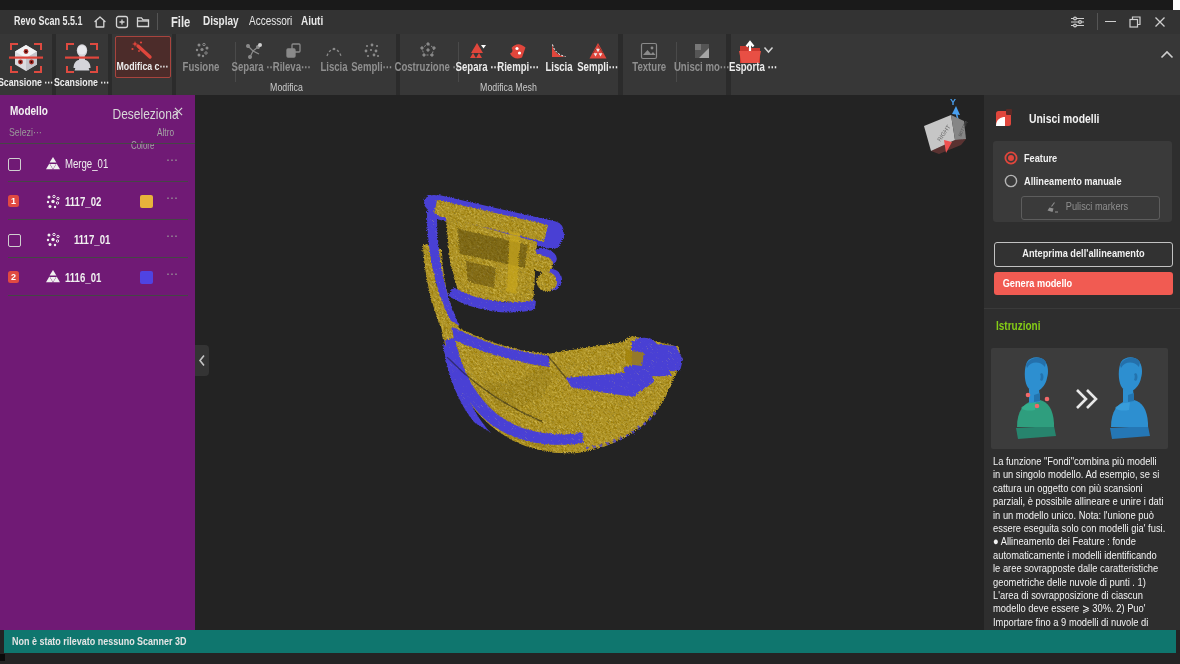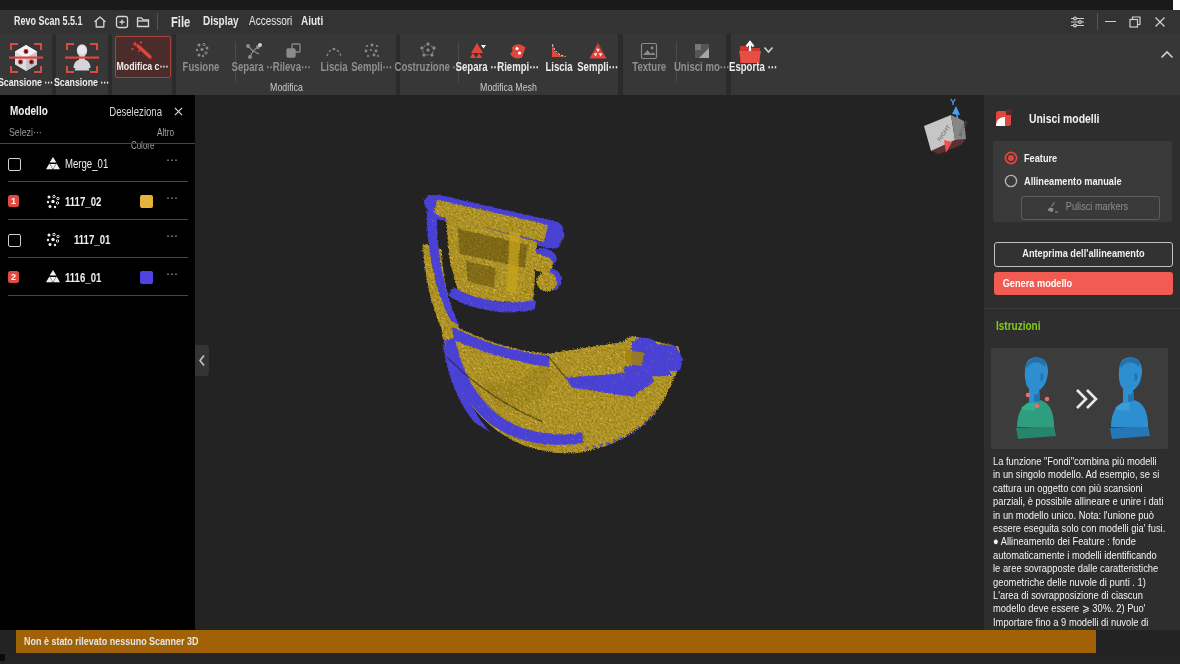--- a/index.html
+++ b/index.html
@@ -220,23 +220,23 @@
   <svg class="abs" style="left:763px;top:12px" width="11" height="8" viewBox="0 0 11 8" fill="none" stroke="#d5d5d5" stroke-width="1.5">
     <path d="M1.5 1.5 L5.5 6 L9.5 1.5"></path>
   </svg>
   <div class="lbl wht" style="left:693px;top:26px"><span class="c cc">Esporta ⋯</span></div>
 
   <svg class="abs" style="left:1160px;top:16px" width="14" height="9" viewBox="0 0 14 9" fill="none" stroke="#cfcfcf" stroke-width="1.6">
     <path d="M1.5 7.5 L7 2 L12.5 7.5"></path>
   </svg>
 </div>
 
-<div class="abs" style="left:0;top:95px;width:195px;height:535px;background:#000000" id="leftpanel">
+<div class="abs" style="left:0;top:95px;width:195px;height:535px;background:#701a75" id="leftpanel">
   <div class="abs" style="left:10px;top:9px;font-size:12.5px;font-weight:bold;color:#f2f2f2"><span class="c">Modello</span></div>
-  <div class="abs" style="right:33px;top:10px;font-size:12px;color:#d8d8d8">
+  <div class="abs" style="right:16px;top:10px;font-size:15px;color:#d8d8d8">
       <span class="c cr" style="float:right">Deseleziona</span>
     </div>
   <svg class="abs" style="left:174px;top:12px" width="9" height="9" viewBox="0 0 10 10" stroke="#d8d8d8" stroke-width="1.3">
     <path d="M1 1 L9 9 M9 1 L1 9"></path>
   </svg>
   <div class="abs" style="left:9px;top:31px;font-size:11px;color:#999"><span class="c">Selezi⋯</span></div>
   <div class="abs" style="left:131px;top:44px;font-size:11px;color:#a5a5a5"><span class="c" style="transform:scaleX(.72)">Colore</span></div>
   <div class="abs" style="left:157px;top:31px;font-size:11px;color:#a5a5a5"><span class="c" style="transform:scaleX(.75)">Altro</span></div>
   <div class="abs" style="left:0;top:48px;width:195px;height:1px;background:#464646"></div>
 
@@ -474,17 +474,17 @@
 automaticamente i modelli identificando<br>
 le aree sovrapposte dalle caratteristiche<br>
 geometriche delle nuvole di punti . 1)<br>
 L'area di sovrapposizione di ciascun<br>
 modello deve essere ⩾ 30%. 2) Puo'<br>
 Importare fino a 9 modelli di nuvole di<br>
 punti.</span>
   </div>
 </div>
 
-<div class="abs" style="left:16px;top:630px;width:1080px;height:23px;background:#a16207">
+<div class="abs" style="left:4px;top:630px;width:1172px;height:23px;background:#0f766e">
   <div class="abs" style="left:8px;top:5px;font-size:11.5px;font-weight:bold;color:#e5e5e5"><span class="c" style="transform:scaleX(.78)">Non è stato rilevato nessuno Scanner 3D</span></div>
 </div>
 <div class="abs" style="left:0;top:653px;width:1180px;height:11px;background:#242424"></div>
 <div class="abs" style="left:0;top:654px;width:5px;height:7px;background:#0a0a0a"></div>
 
 </body></html>

